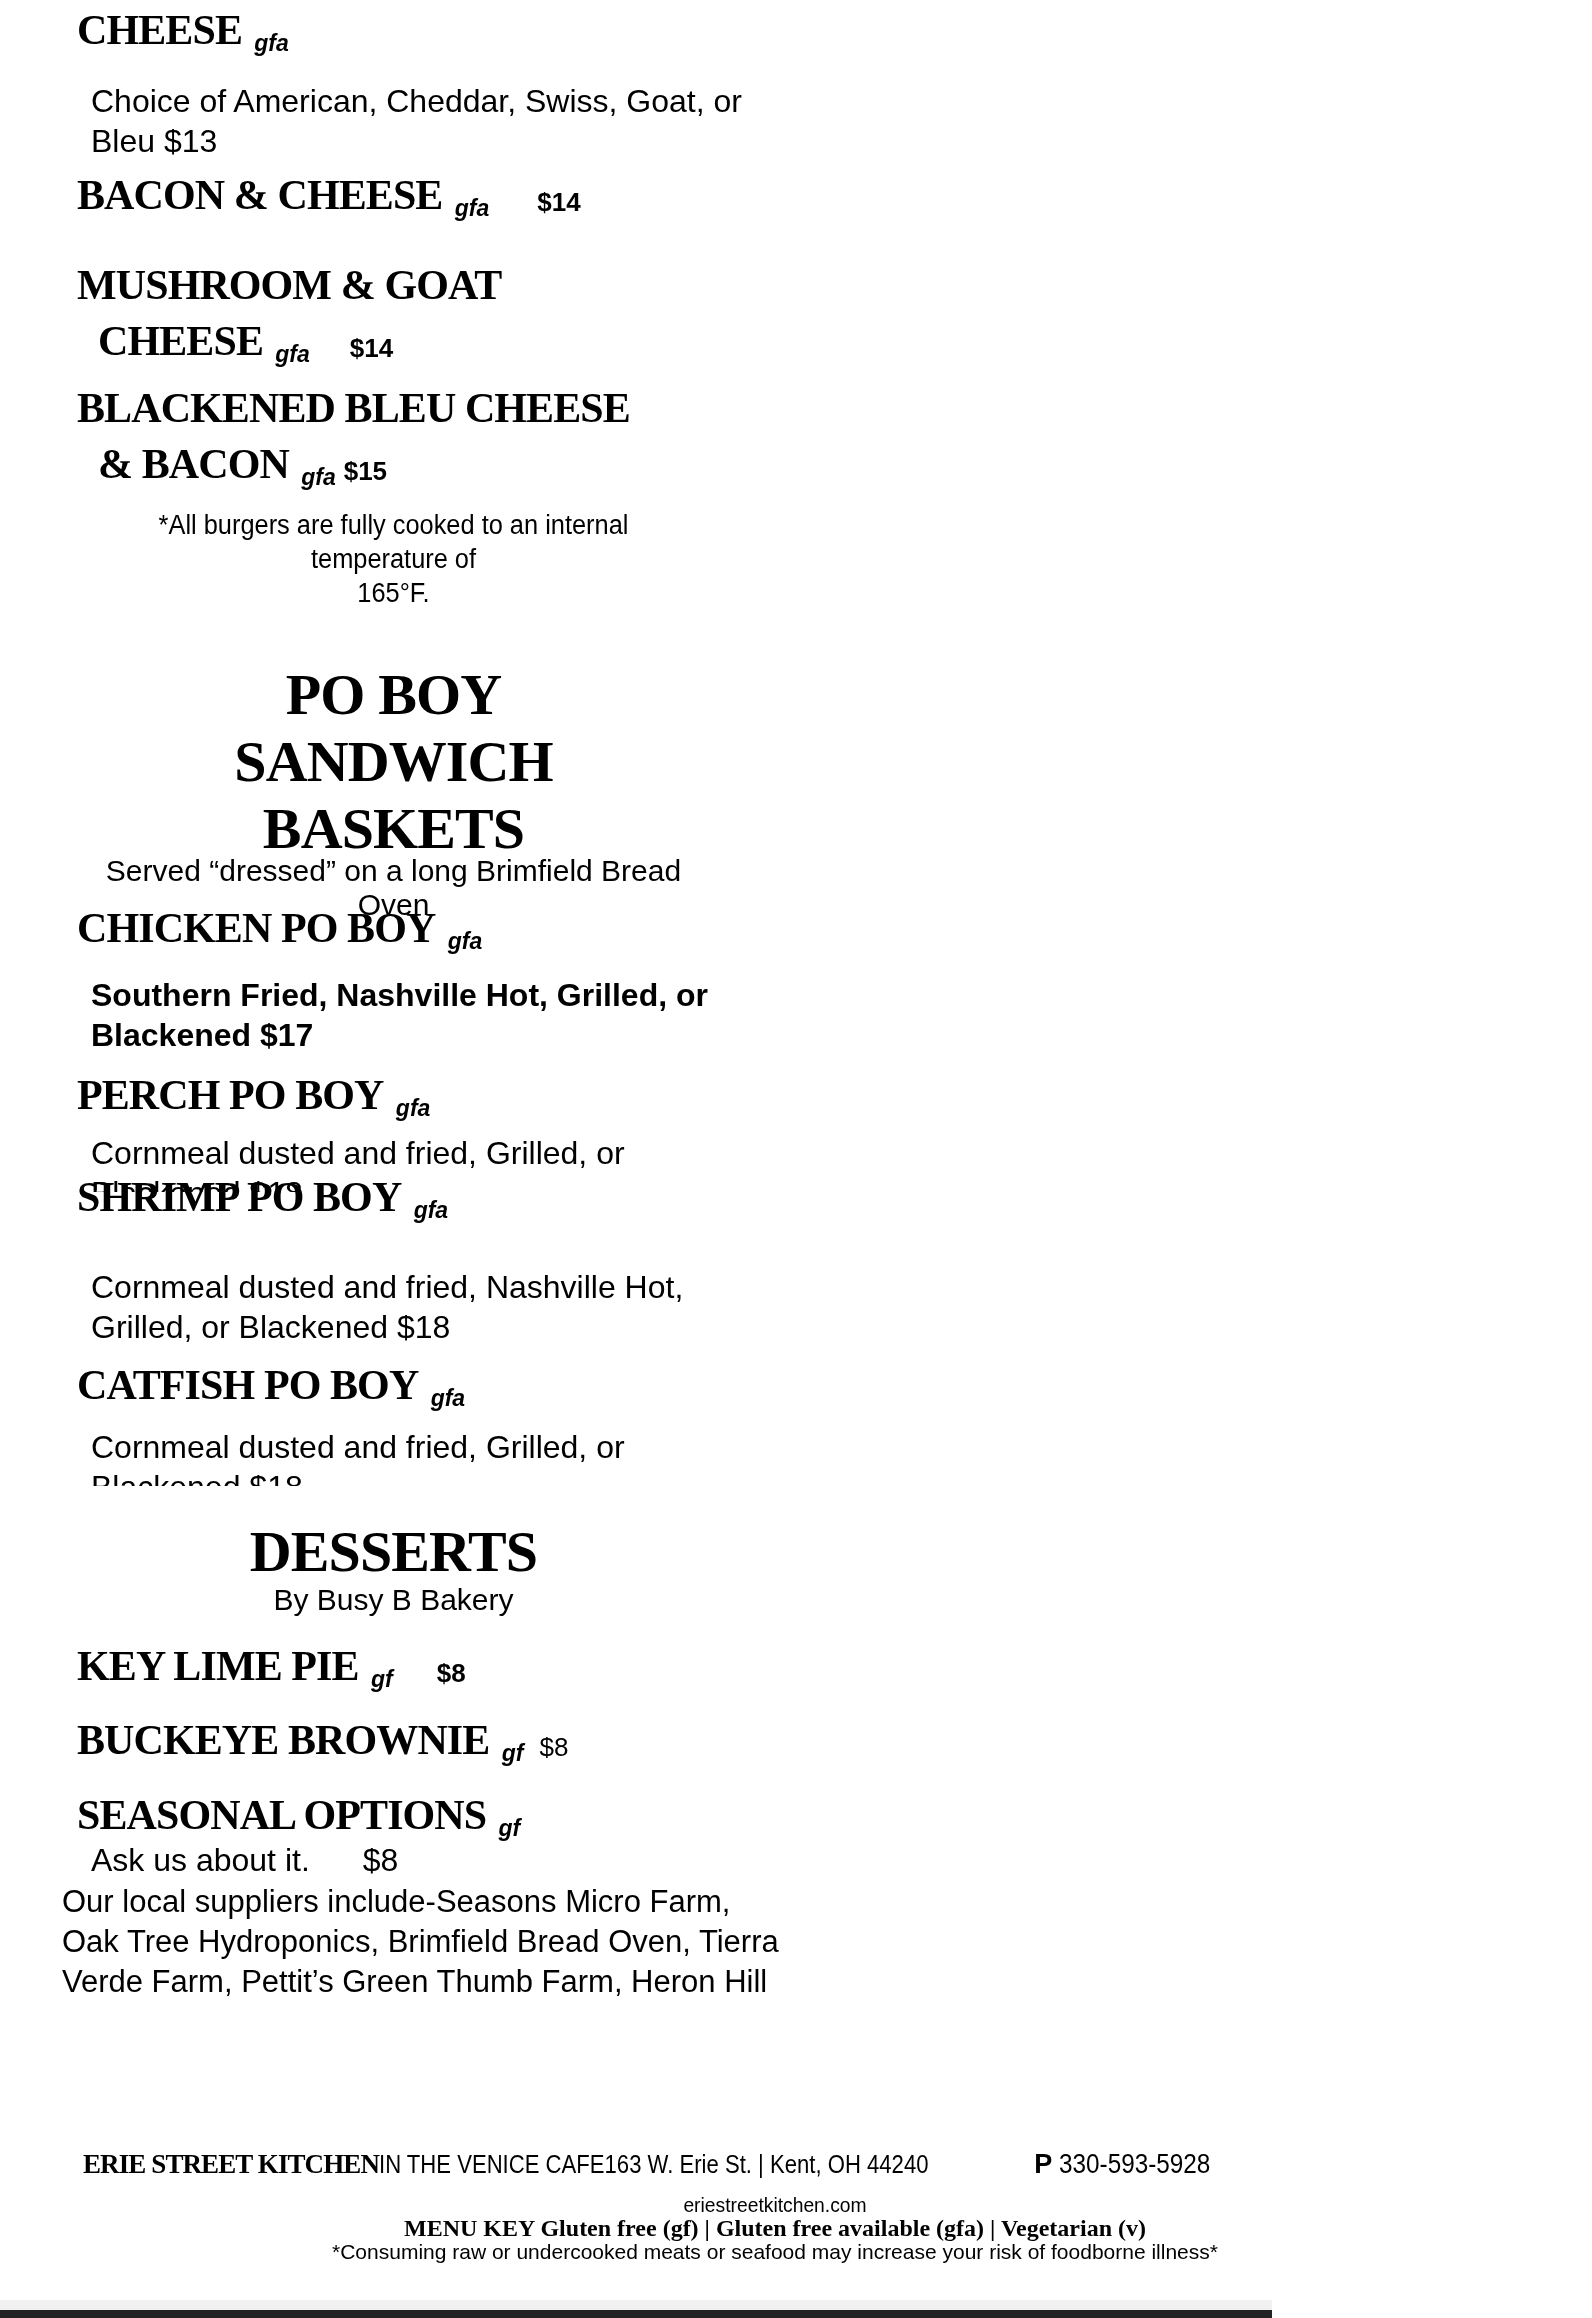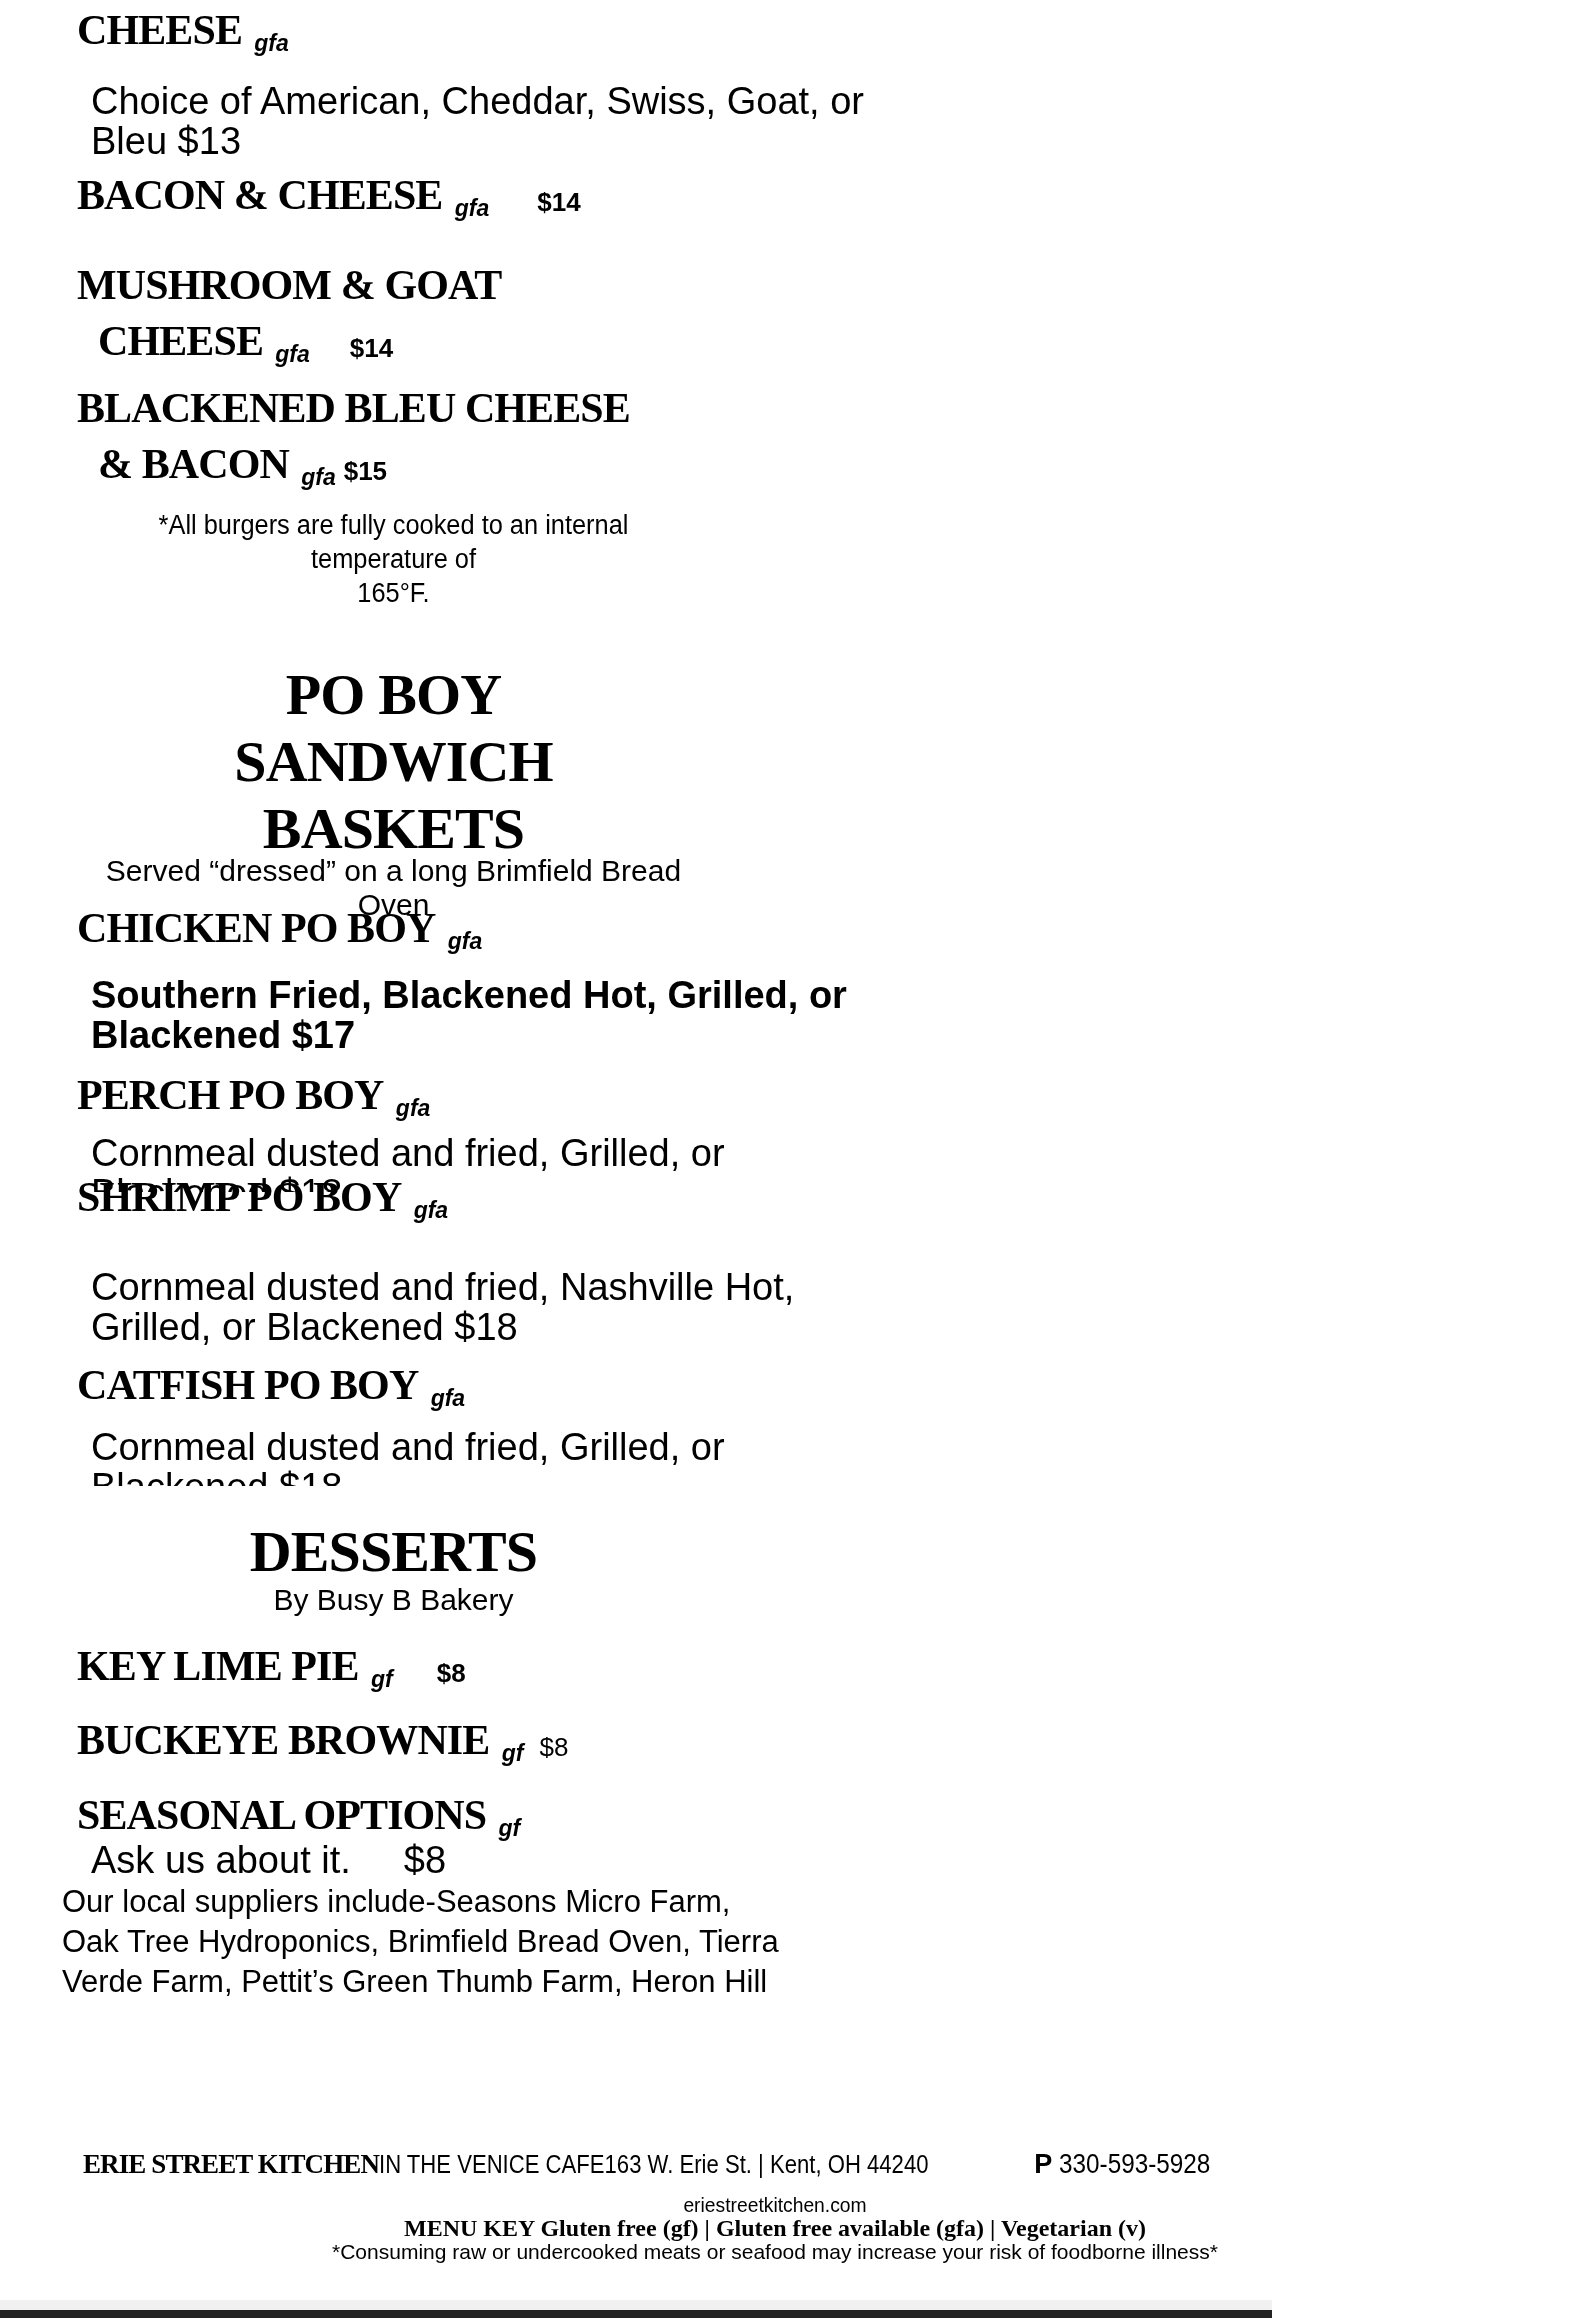--- a/index.html
+++ b/index.html
@@ -6,21 +6,21 @@
   .page{position:relative;width:1272px;height:2319px;background:#ffffff;overflow:hidden;
         font-family:"Liberation Sans",sans-serif;color:#000;}
   .abs{position:absolute;}
   
   .h-item{font-family:"Liberation Serif",serif;font-weight:bold;font-size:42px;
           letter-spacing:-0.9px;white-space:nowrap;line-height:1;}
   .tag{font-family:"Liberation Sans",sans-serif;font-weight:bold;font-style:italic;
        font-size:23px;letter-spacing:0;margin-left:12.3px;position:relative;top:7px;}
   .price{font-family:"Liberation Sans",sans-serif;font-weight:bold;font-size:26px;
          letter-spacing:0;position:relative;top:1.8px;}
-  .desc{font-size:38px;line-height:40px;white-space:nowrap;}
+  .desc{font-size:32px;line-height:40px;white-space:nowrap;}
   .desc-bold{font-weight:bold;}
   .clip{height:18.5px;overflow:hidden;}
   .note{width:633px;text-align:center;font-size:27px;line-height:34px;
         transform:scaleX(0.94);transform-origin:center;}
   .big-title{width:633px;text-align:center;font-family:"Liberation Serif",serif;
              font-weight:bold;font-size:58px;line-height:67px;letter-spacing:-0.9px;}
   .col-sub{width:633px;text-align:center;font-size:30px;}
   .suppliers{font-size:31px;line-height:40px;white-space:nowrap;}
   
   .f-line{white-space:nowrap;}
@@ -79,21 +79,21 @@
     <div>PO BOY</div>
     <div>SANDWICH</div>
     <div>BASKETS</div>
   </div>
   <div class="abs col-sub" style="left:77px;top:854px;">Served “dressed” on a long Brimfield Bread Oven</div>
 
   <div class="abs h-item" style="left:77px;top:907px;">
     <span>CHICKEN PO BOY</span><span class="tag">gfa</span>
   </div>
   <div class="abs" style="left:91px;top:975px;">
-    <div class="desc desc-bold">Southern Fried, Blackened Hot, Grilled, or</div>
+    <div class="desc desc-bold">Southern Fried, Nashville Hot, Grilled, or</div>
     <div class="desc desc-bold">Blackened $17</div>
   </div>
 
   <div class="abs h-item" style="left:77px;top:1074px;">
     <span>PERCH PO BOY</span><span class="tag">gfa</span>
   </div>
   <div class="abs" style="left:91px;top:1133px;">
     <div class="desc">Cornmeal dusted and fried, Grilled, or</div>
     <div class="clip">
       <div class="desc">Blackened $18</div>

